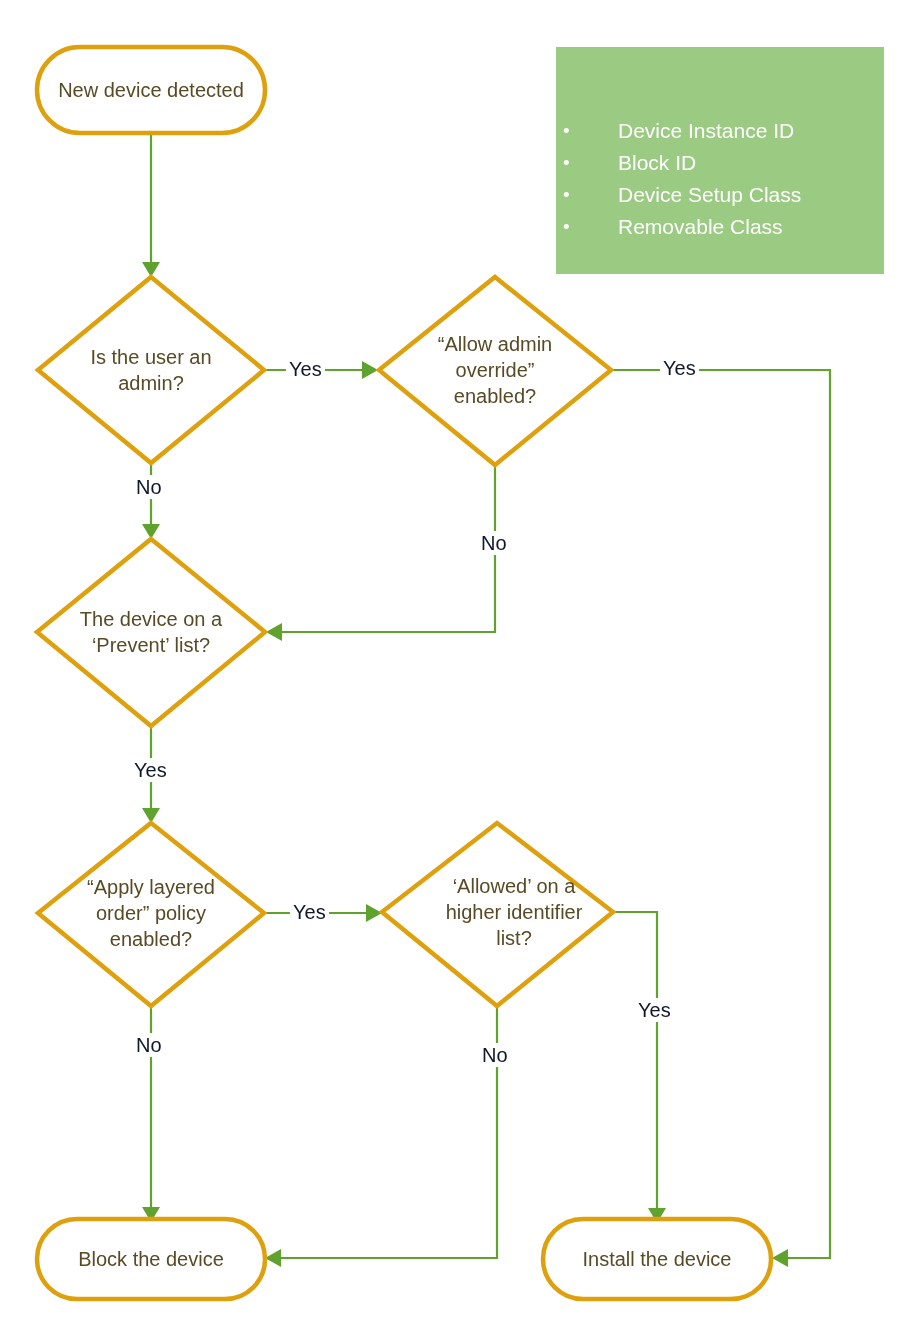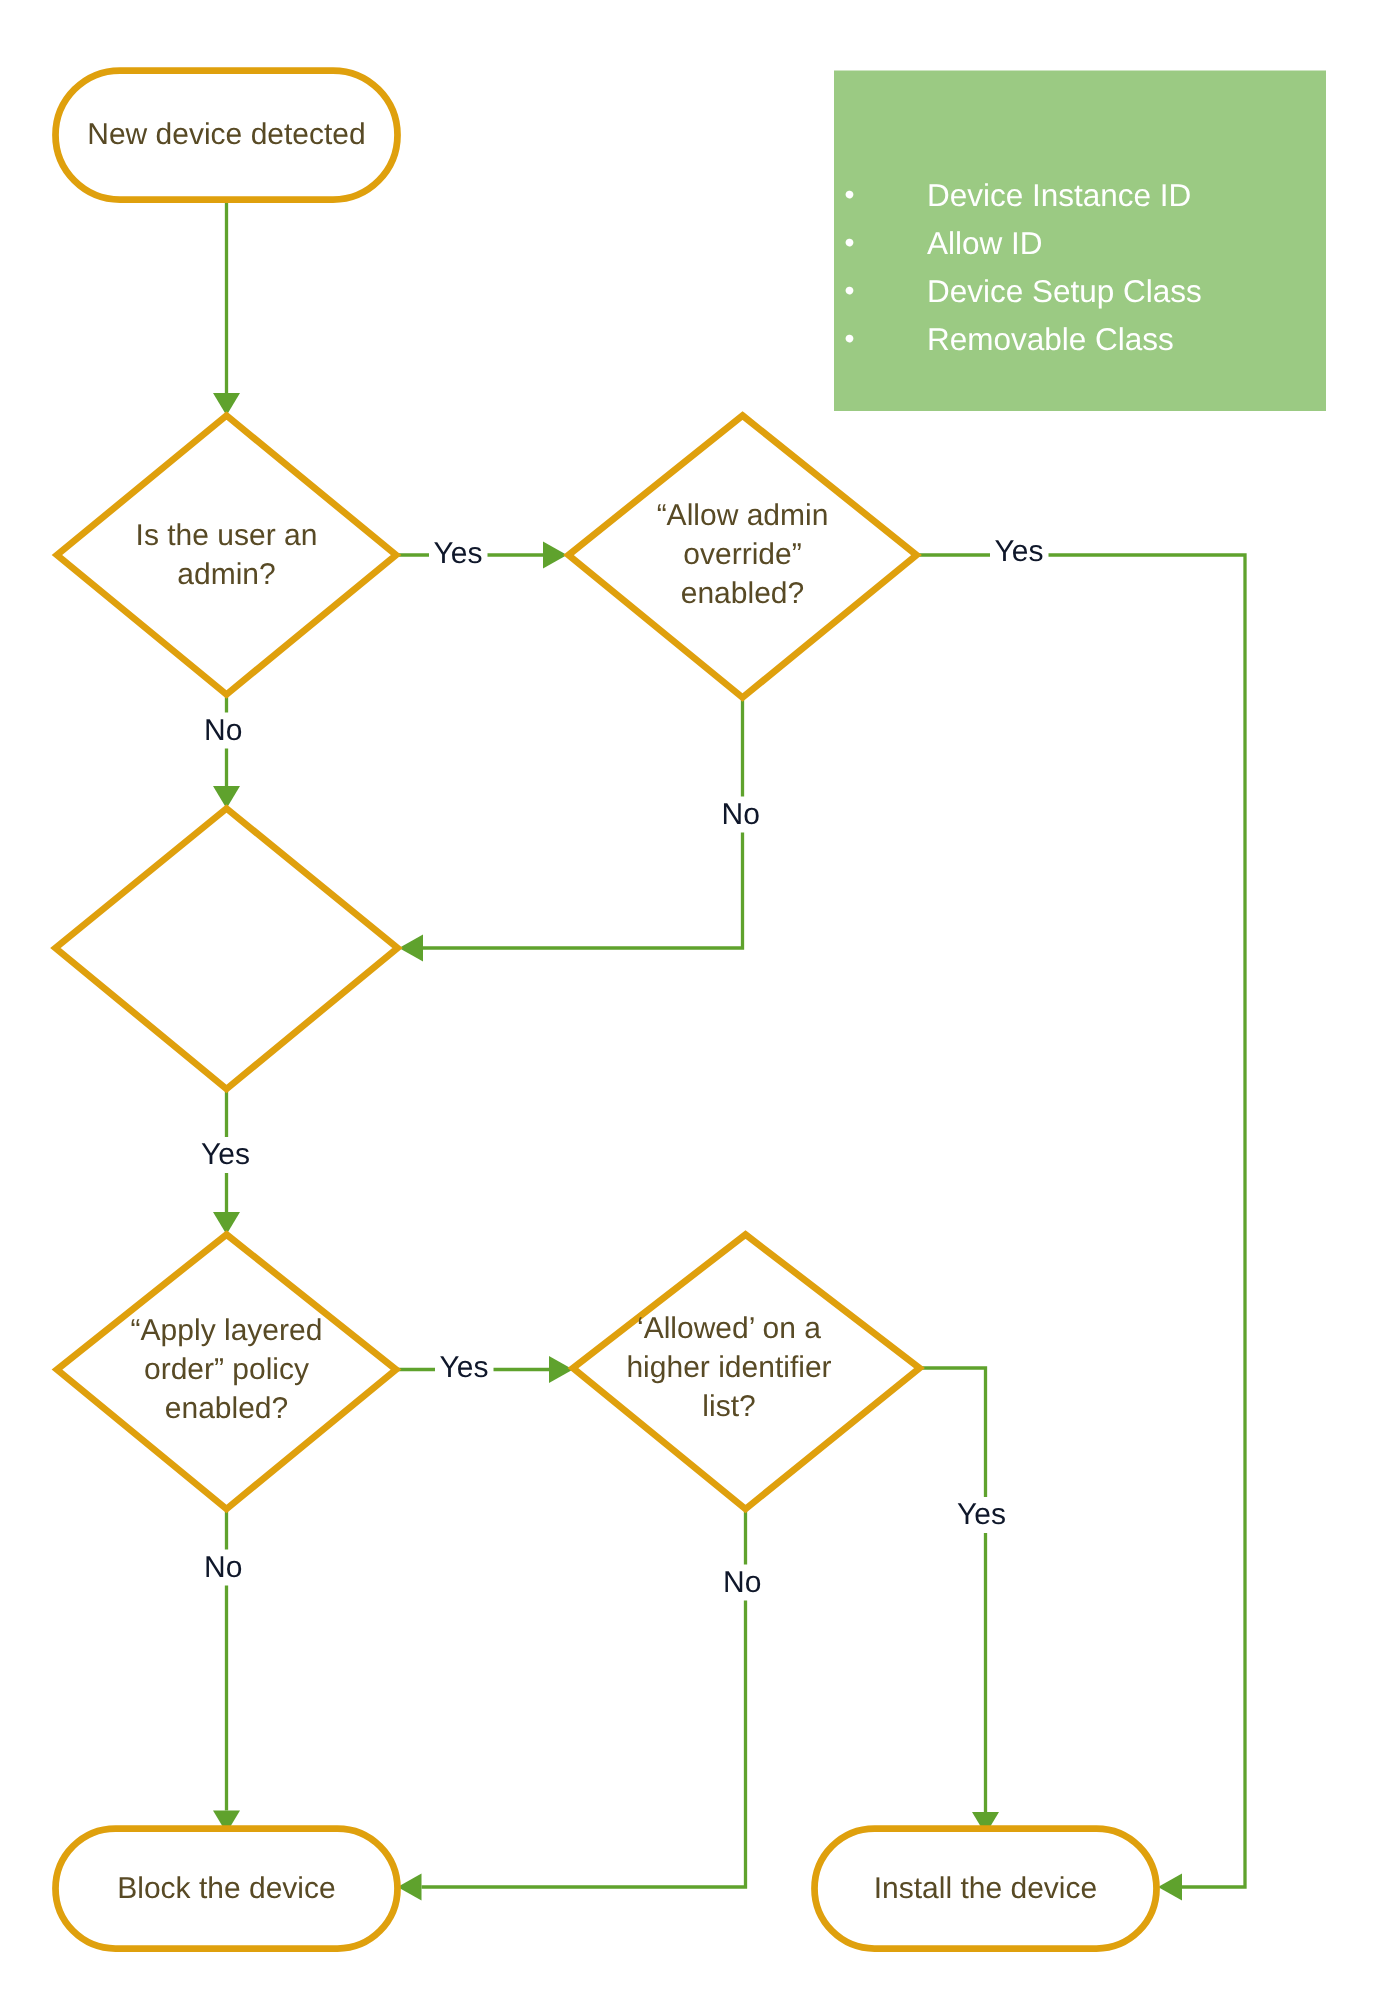--- a/index.html
+++ b/index.html
@@ -191,26 +191,28 @@
 
   <div class="node-label" style="left:37px; top:47px; width:228px; height:86px;">New device detected</div>
 
   <div class="node-label" style="left:56px; top:330px; width:190px; height:80px;">Is the user an
 admin?</div>
 
   <div class="node-label" style="left:400px; top:316px; width:190px; height:108px;">“Allow admin
 override”
 enabled?</div>
 
+  <div class="node-label" style="left:50px; top:592px; width:202px; height:80px;">The device on a
+‘Prevent’ list?</div>
 
   <div class="node-label" style="left:52px; top:859px; width:198px; height:108px;">“Apply layered
 order” policy
 enabled?</div>
 
-  <div class="node-label" style="left:386px; top:858px; width:200px; height:108px;">‘Allowed’ on a
+  <div class="node-label" style="left:414px; top:858px; width:200px; height:108px;">‘Allowed’ on a
 higher identifier
 list?</div>
 
   <div class="node-label" style="left:37px; top:1219px; width:228px; height:80px;">Block the device</div>
 
   <div class="node-label" style="left:543px; top:1219px; width:228px; height:80px;">Install the device</div>
 
   <div class="edge-label" style="left:286px; top:357px;">Yes</div>
 
   <div class="edge-label" style="left:133px; top:475px;">No</div>
@@ -230,21 +232,21 @@
   <div class="edge-label" style="left:479px; top:1043px;">No</div>
 
   <div class="legend-box">
     <ul class="legend-list">
       <li>
         <span class="bullet">•</span>
         <span>Device Instance ID</span>
       </li>
       <li>
         <span class="bullet">•</span>
-        <span>Allow ID</span>
+        <span>Block ID</span>
       </li>
       <li>
         <span class="bullet">•</span>
         <span>Device Setup Class</span>
       </li>
       <li>
         <span class="bullet">•</span>
         <span>Removable Class</span>
       </li>
     </ul>

